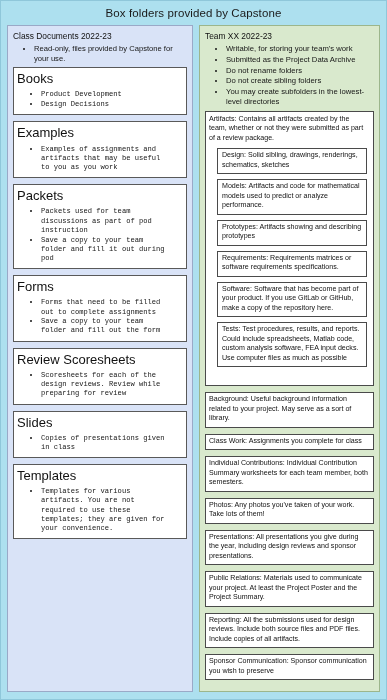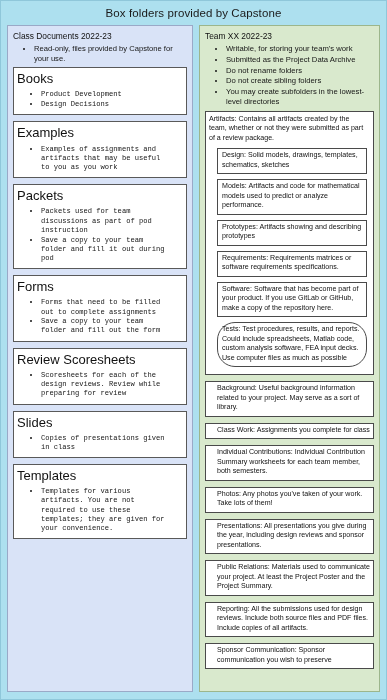--- a/index.html
+++ b/index.html
@@ -91,21 +91,21 @@
   }
   .box ul.blist li {
     font-size: 7.1px;
     line-height: 1.3;
   }
   .txtbox {
     background: #ffffff;
     border: 1px solid #4a4a4a;
     box-sizing: border-box;
     margin: 0 1px 6px 1px;
-    padding: 2px 3px 3px 11px;
+    padding: 2px 3px 3px 3px;
     font-size: 7.1px;
     line-height: 1.34;
     color: #111;
   }
   .artifacts-box {
     background: #ffffff;
     border: 1px solid #4a4a4a;
     box-sizing: border-box;
     margin: 2px 1px 6px 1px;
     padding: 3px 4px 4px 3px;
@@ -119,21 +119,21 @@
   .sub-box {
     background: #ffffff;
     border: 1px solid #4a4a4a;
     box-sizing: border-box;
     margin: 0 2px 5px 8px;
     padding: 2px 3px 3px 4px;
     font-size: 7.1px;
     line-height: 1.34;
     color: #111;
   }
-  .sub-box:last-child { margin-bottom: 3px; border-radius: 18px; }
+  .sub-box:last-child { margin-bottom: 14px; }
   .spacer-last { margin-bottom: 0; }
 </style>
 </head>
 <body>
 
 <div id="root">
 
   <div class="page-title">Box folders provided by Capstone</div>
 
   <div class="columns">
@@ -204,21 +204,21 @@
       <ul class="blist">
         <li>Writable, for storing your team's work</li>
         <li>Submitted as the Project Data Archive</li>
         <li>Do not rename folders</li>
         <li>Do not create sibling folders</li>
         <li>You may create subfolders in the lowest-level directories</li>
       </ul>
 
       <div class="artifacts-box">
         <div class="artifacts-intro">Artifacts: Contains all artifacts created by the team, whether or not they were submitted as part of a review package.</div>
-        <div class="sub-box">Design: Solid models, drawings, templates, schematics, sketches</div>
+        <div class="sub-box">Design: Solid sibling, drawings, renderings, schematics, sketches</div>
         <div class="sub-box">Models: Artifacts and code for mathematical models used to predict or analyze performance.</div>
         <div class="sub-box">Prototypes: Artifacts showing and describing prototypes</div>
         <div class="sub-box">Requirements: Requirements matrices or software requirements specifications.</div>
         <div class="sub-box">Software: Software that has become part of your product.  If you use GitLab or GitHub, make a copy of the repository here.</div>
         <div class="sub-box">Tests: Test procedures, results, and reports.  Could include spreadsheets, Matlab code, custom analysis software, FEA input decks.  Use computer files as much as possible</div>
       </div>
 
       <div class="txtbox">Background: Useful background information related to your project.  May serve as a sort of library.</div>
       <div class="txtbox">Class Work: Assignments you complete for class</div>
       <div class="txtbox">Individual Contributions: Individual Contribution Summary worksheets for each team member, both semesters.</div>

